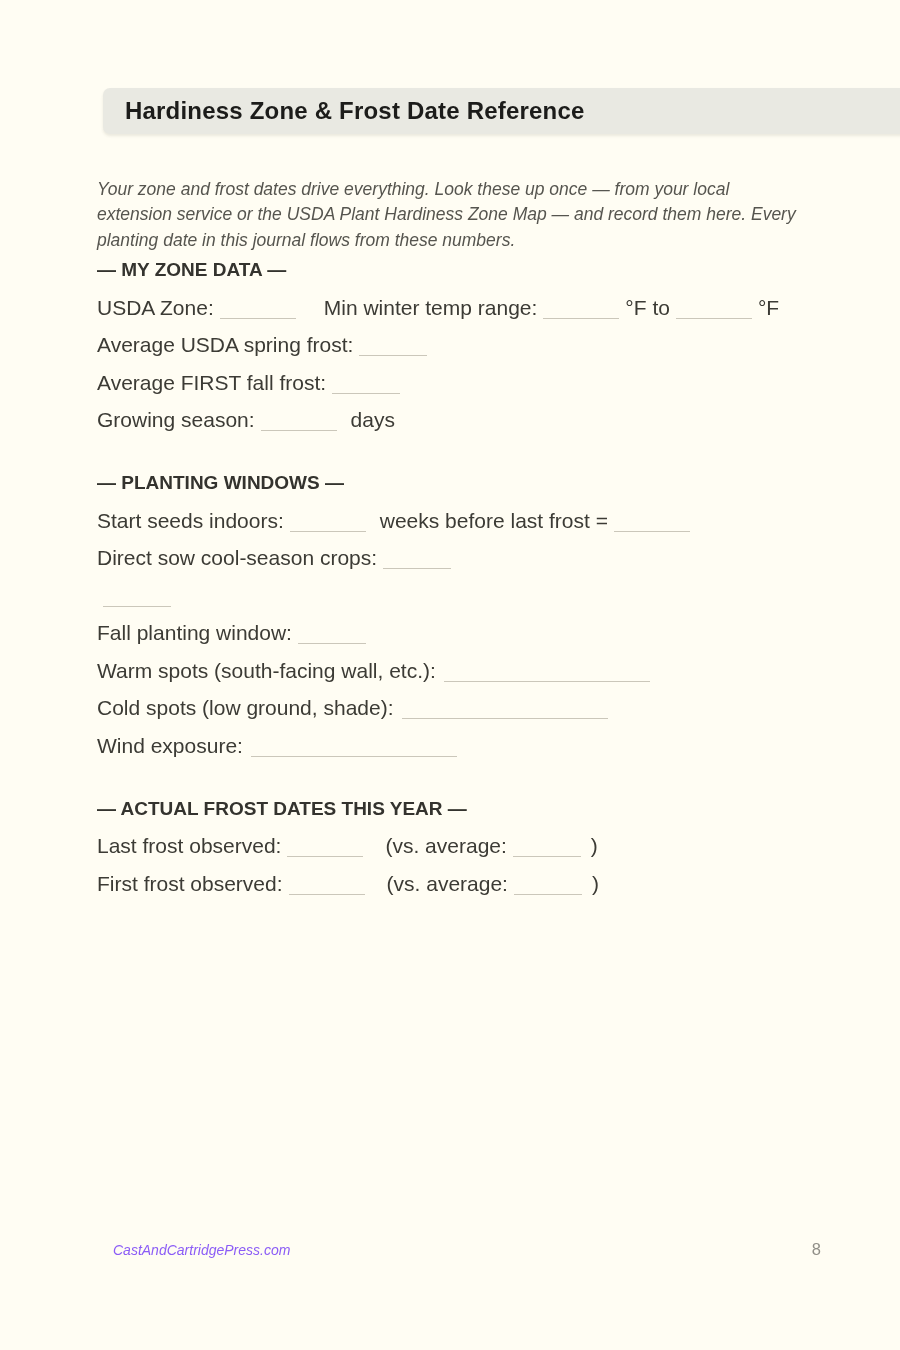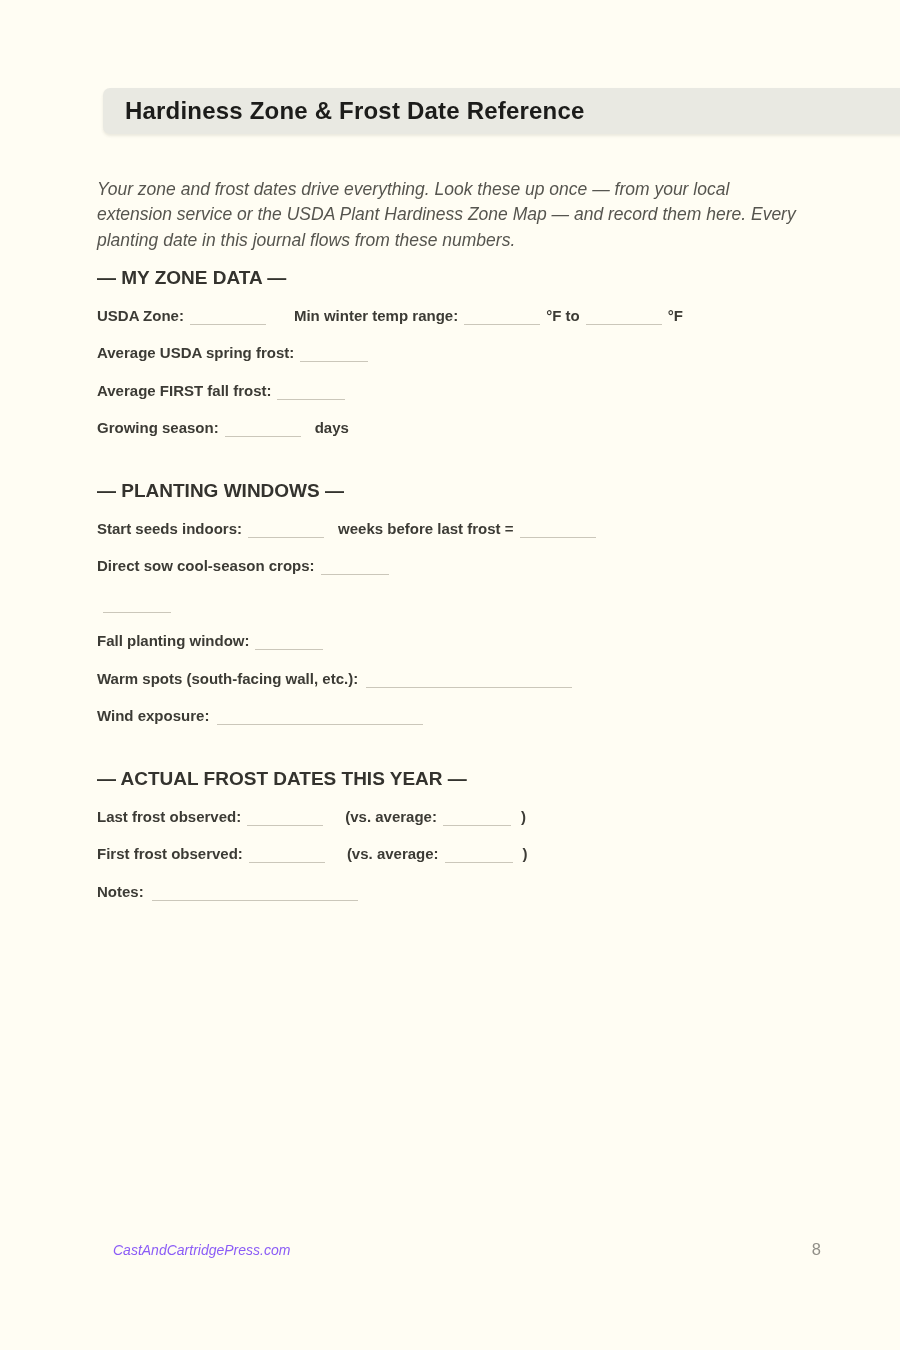--- a/index.html
+++ b/index.html
@@ -44,28 +44,27 @@
     line-height: 25.4px;
     color: #56554F;
   }
   .section-heading {
     font-size: 19px;
     line-height: 23px;
     font-weight: bold;
     color: #34332E;
     margin-top: 40px;
   }
-  .section-heading.first { margin-top: 13px; }
+  .section-heading.first { margin-top: 5px; }
   .line {
-    font-size: 15px;
+    font-size: 21px;
     line-height: 23px;
     color: #3C3B35;
     margin-top: 14.5px;
     white-space: nowrap;
-    font-weight: bold;
   }
   .blank {
     display: inline-block;
     width: 76px;
     height: 20px;
     border-bottom: 1.5px solid #CBC7BA;
     vertical-align: -4px;
     margin: 0 6px;
   }
   .blank.sm { width: 68px; }
@@ -131,32 +130,32 @@
       <span class="blank sm"></span>
     </div>
     <div class="line">
       <span>Fall planting window:</span><span class="blank sm"></span>
     </div>
 
     <div class="line">
       <span>Warm spots (south-facing wall, etc.):</span><span class="blank lg"></span>
     </div>
     <div class="line">
+      <span>Cold spots (low ground, shade):</span><span class="blank lg"></span>
+    </div>
+    <div class="line">
       <span>Wind exposure:</span><span class="blank lg"></span>
     </div>
 
     <div class="section-heading">— ACTUAL FROST DATES THIS YEAR —</div>
     <div class="line">
       <span>Last frost observed:</span><span class="blank"></span><span class="gap-md">(vs. average:</span><span class="blank sm"></span><span class="gap-xs">)</span>
     </div>
     <div class="line">
       <span>First frost observed:</span><span class="blank"></span><span class="gap-md">(vs. average:</span><span class="blank sm"></span><span class="gap-xs">)</span>
-    </div>
-    <div class="line">
-      <span>Notes:</span><span class="blank lg"></span>
     </div>
 
   </div>
 
   <div class="footer">
     <span class="footer-brand">CastAndCartridgePress.com</span>
     <span class="footer-page-number">8</span>
   </div>
 
 </div>

